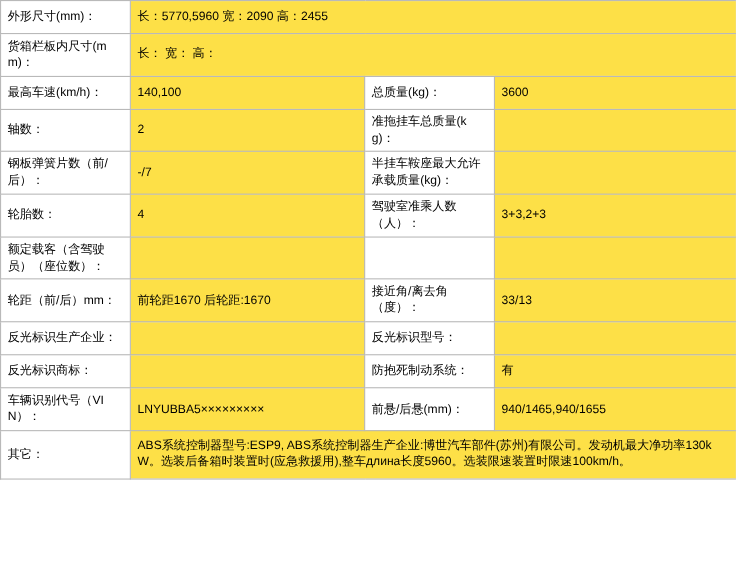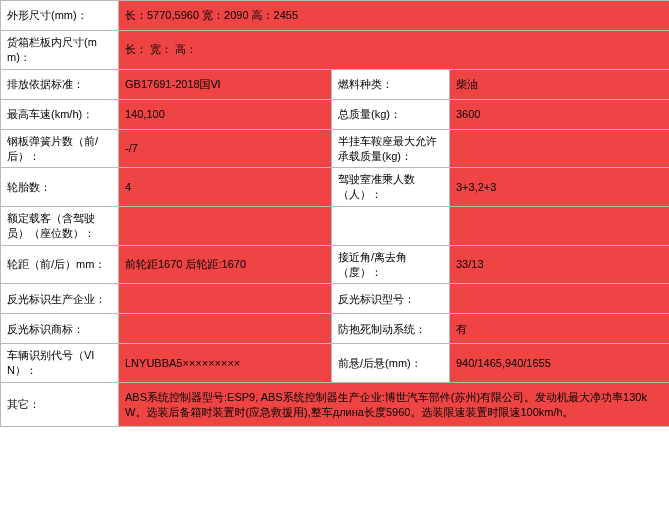--- a/index.html
+++ b/index.html
@@ -27,21 +27,21 @@
     vertical-align: middle;
     line-height: 1.35;
     word-break: break-all;
   }
   td.label {
     background: #ffffff;
     color: #000000;
     font-size: 11px;
   }
   td.value {
-    background: #ef4444;
+    background: #fde047;
     color: #000000;
     font-size: 11px;
   }
   col.c1 { width: 118px; }
   col.c2 { width: 213px; }
   col.c3 { width: 118px; }
   col.c4 { width: 220px; }
   .tall-1 { height: 30px; padding-left: 33px; }
   .row-note td { height: 44px; vertical-align: top; padding-top: 5px; }
 </style>
@@ -58,30 +58,30 @@
   <tbody>
     <tr class="tall-1">
       <td class="label">外形尺寸(mm)：</td>
       <td class="value" colspan="3">长：5770,5960  宽：2090 高：2455</td>
     </tr>
     <tr class="tall-1">
       <td class="label">货箱栏板内尺寸(mm)：</td>
       <td class="value" colspan="3">长：  宽：  高：</td>
     </tr>
     <tr class="tall-1">
-      <td class="label">排放依据标准：</td>
-      <td class="value">GB17691-2018国Ⅵ</td>
-      <td class="label">燃料种类：</td>
-      <td class="value">柴油</td>
-    </tr>
-    <tr class="tall-1">
       <td class="label">最高车速(km/h)：</td>
       <td class="value">140,100</td>
       <td class="label">总质量(kg)：</td>
       <td class="value">3600</td>
+    </tr>
+    <tr class="tall-1">
+      <td class="label">轴数：</td>
+      <td class="value">2</td>
+      <td class="label">准拖挂车总质量(kg)：</td>
+      <td class="value"></td>
     </tr>
     <tr>
       <td class="label">钢板弹簧片数（前/后）：</td>
       <td class="value">-/7</td>
       <td class="label">半挂车鞍座最大允许承载质量(kg)：</td>
       <td class="value"></td>
     </tr>
     <tr class="tall-1">
       <td class="label">轮胎数：</td>
       <td class="value">4</td>

